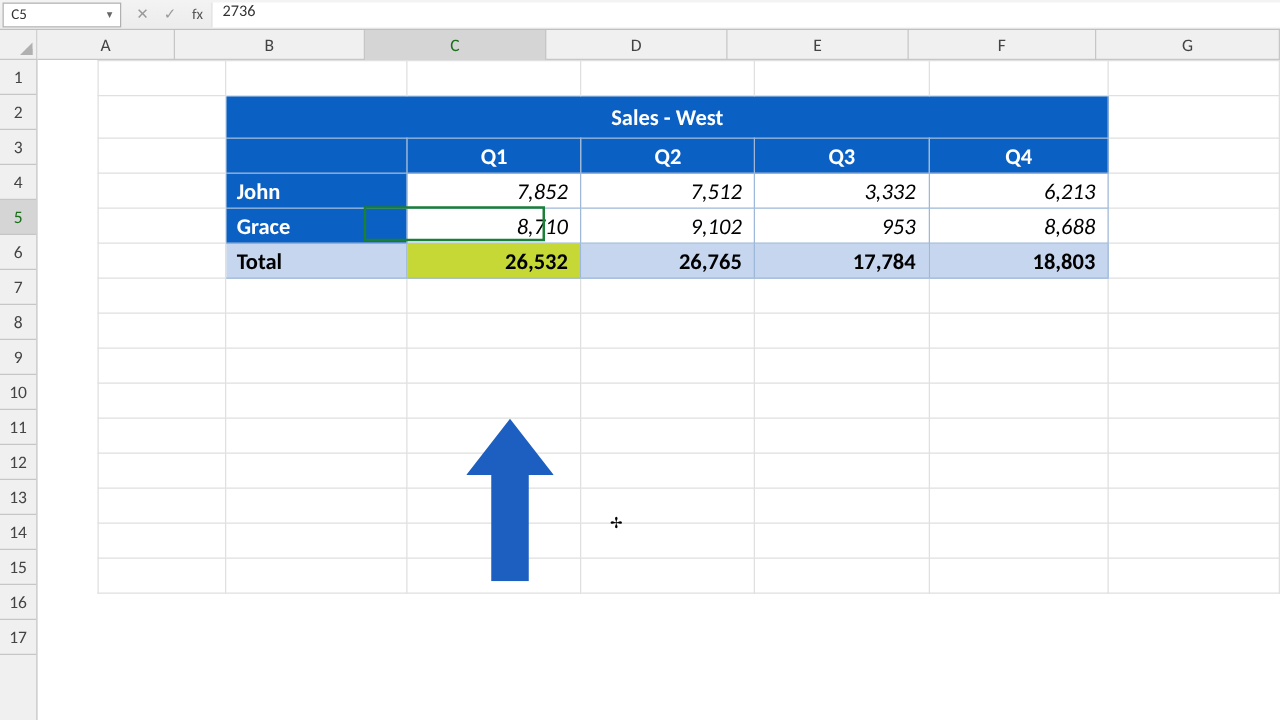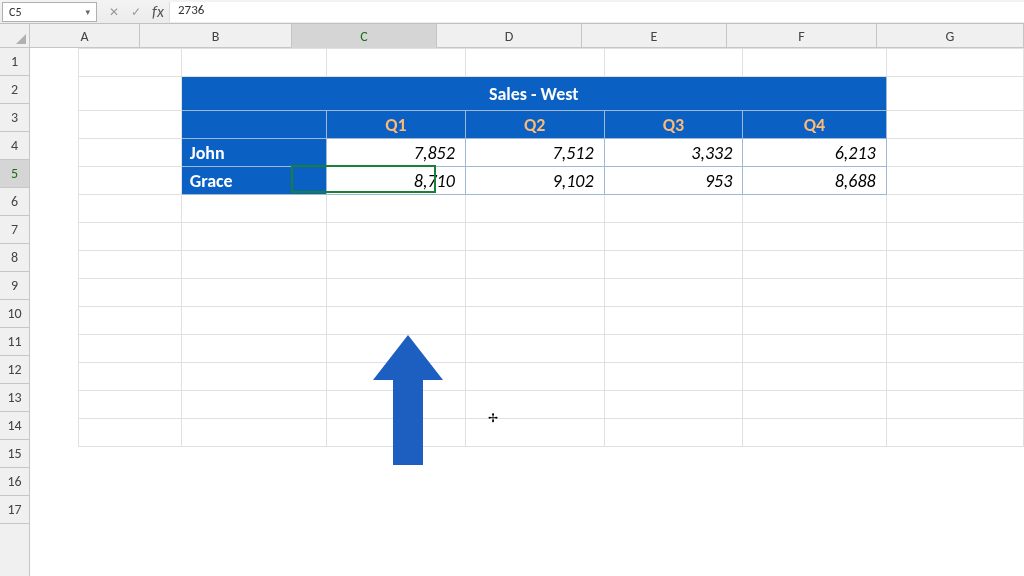--- a/index.html
+++ b/index.html
@@ -42,22 +42,21 @@
     width: 22px; height: 20px;
     display: flex; align-items: center; justify-content: center;
     color: #888;
     font-size: 12px;
   }
   .fx-btn.cancel { color:#999; }
   .fx-btn.enter { color:#999; }
   .fx-label {
     width: 22px; height: 20px;
     display:flex;align-items:center;justify-content:center;
-    font-style: italic;
-    font-size: 16px;
+    font-size: 12px;
     color:#555;
   }
   .formula-input {
     flex: 1;
     height: 20px;
     background: #fff;
     border-left: 1px solid #ddd;
     display: flex;
     align-items: flex-start;
     padding: 0 8px;
@@ -134,21 +133,21 @@
   .title-cell {
     background:#0b60c4;
     color:#fff;
     font-weight:bold;
     font-size:22px;
     text-align:center;
     border:1px solid #9db8d8 !important;
   }
   .hdr-blue {
     background:#0b60c4;
-    color:#fdba74;
+    color:#ffffff;
     font-weight:bold;
     font-size:18px;
     text-align:center;
     border:1px solid #9db8d8 !important;
   }
   .name-blue {
     background:#0b60c4;
     color:#fff;
     font-weight:bold;
     font-size:18px;
@@ -295,20 +294,29 @@
             <td></td>
             <td class="name-blue">Grace</td>
             <td class="val-cell">8,710</td>
             <td class="val-cell">9,102</td>
             <td class="val-cell">953</td>
             <td class="val-cell">8,688</td>
             <td></td>
           </tr>
           <tr>
             <td></td>
+            <td class="total-label">Total</td>
+            <td class="total-val hl">26,532</td>
+            <td class="total-val">26,765</td>
+            <td class="total-val">17,784</td>
+            <td class="total-val">18,803</td>
+            <td></td>
+          </tr>
+          <tr>
+            <td></td>
             <td></td>
             <td></td>
             <td></td>
             <td></td>
             <td></td>
             <td></td>
           </tr>
           <tr>
             <td></td>
             <td></td>

